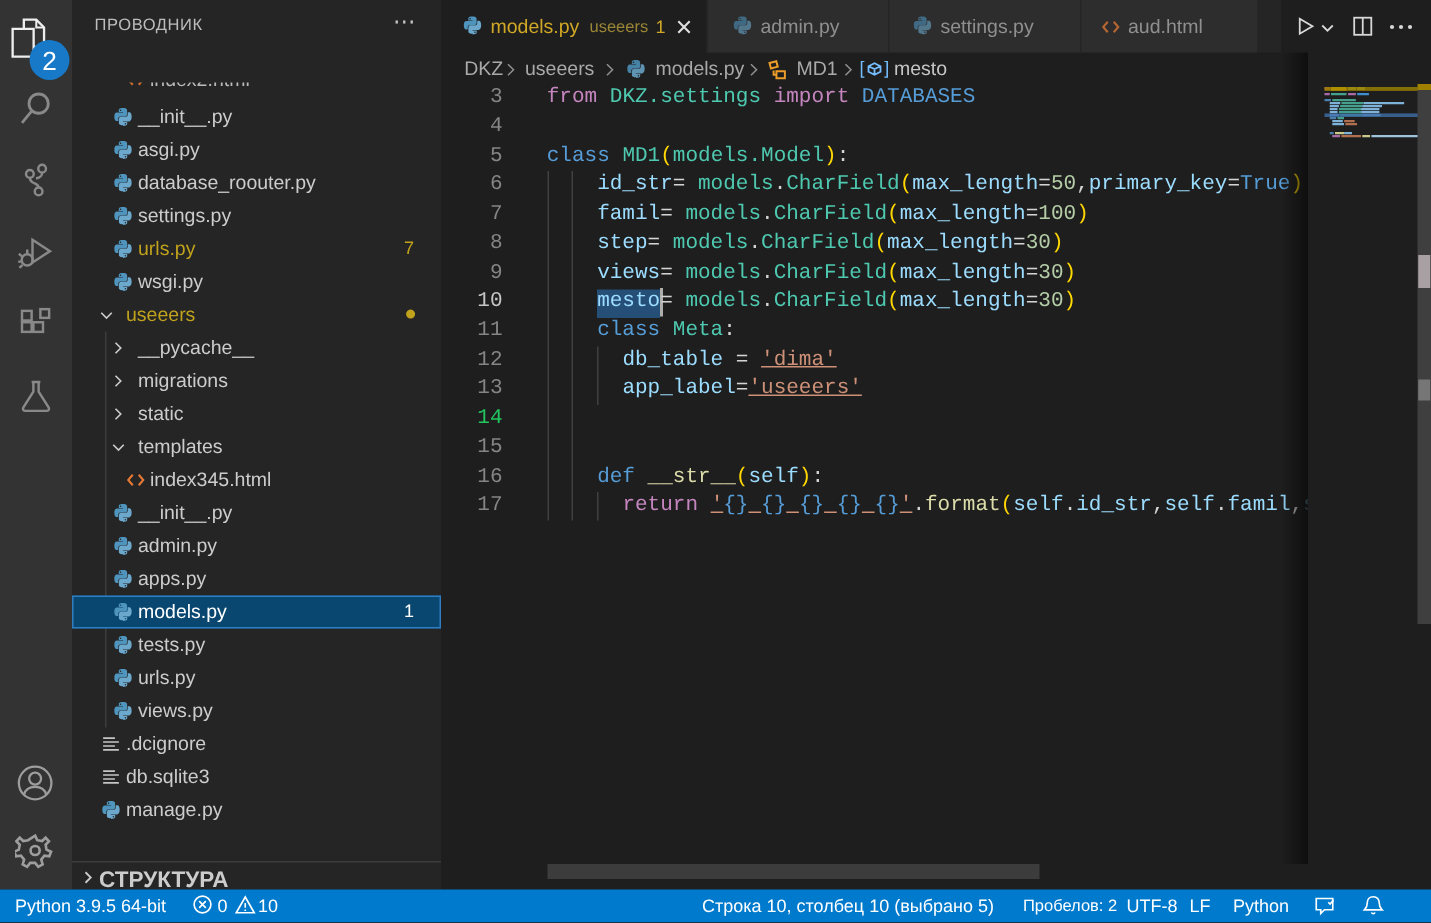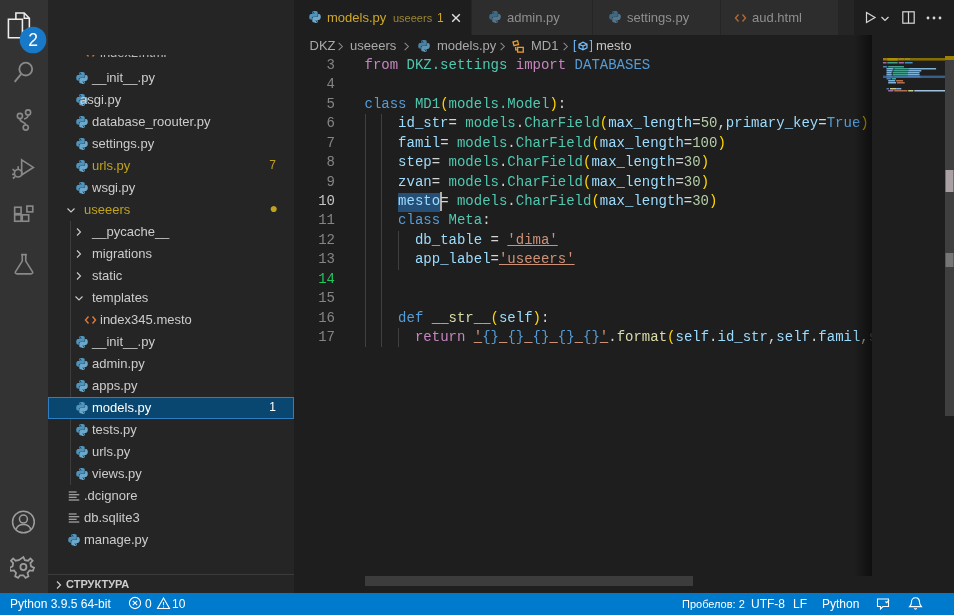--- a/index.html
+++ b/index.html
@@ -27,21 +27,21 @@
   #wshead .lbl { position:absolute; left:14px; top:4px; font-size:11px; font-weight:bold; color:#cccccc; }
   #tree { left:0; top:55px; width:246px; height:515px; overflow:hidden; }
   .row { position:absolute; left:0; width:246px; height:22px; color:#cccccc; font-size:13px; }
   .row .nm { position:absolute; top:3px; }
   .row .badge { position:absolute; right:18px; top:3px; font-size:12px; color:#c0a21c; }
   .gold { color:#c0a21c; }
   .fico { position:absolute; top:4px; width:14px; height:14px; }
   .chev { position:absolute; top:4px; width:14px; height:14px; }
   .guide { position:absolute; width:1px; background:#5a5a5a; opacity:0.45; }
   #structhead { left:0; top:574px; width:246px; height:19px; border-top:1px solid #3c3c3c; }
-  #structhead .lbl { position:absolute; left:18px; top:3px; font-size:11px; font-weight:bold; color:#cccccc; }
+  #structhead .lbl { position:absolute; left:18px; top:3px; font-size:15px; font-weight:bold; color:#cccccc; }
 
   
   #tabs { left:0; top:0; width:660px; height:35px; background:#252526; }
   .tab { position:absolute; top:0; height:35px; font-size:13px; }
   .tab .lbl { position:absolute; top:10px; }
   #acts { position:absolute; left:560px; top:0; width:100px; height:35px; background:#1e1e1e; }
 
   
   #crumbs { left:0; top:35px; width:660px; height:22px; color:#a9a9a9; font-size:13px; }
   #crumbs span { position:absolute; top:3px; }
@@ -141,20 +141,24 @@
 
     <div class="aicon" style="top:553px;">
       <svg viewBox="0 0 24 24" fill="none" stroke="#9d9d9d" stroke-width="1.5">
         <circle cx="11.5" cy="12" r="2.6"></circle>
         <path d="M11.5 3.5 l1.2 2.6 2.8 0.5 2-1.9 1.9 2 -1.9 2 0.5 2.8 2.6 1.2 -1 2.6 -2.8-0.3 -1.8 2.2 0.8 2.7 -2.5 1.4 -1.8-2.2 -2.8 0 -1.8 2.2 -2.5-1.4 0.8-2.7 -1.8-2.2 -2.8 0.3 -1-2.6 2.6-1.2 0.5-2.8 -1.9-2 1.9-2 2 1.9 2.8-0.5 Z"></path>
       </svg>
     </div>
   </div>
 
   <div id="side" class="abs">
+    <div id="sidetitle" class="abs">
+      <div class="t">ПРОВОДНИК</div>
+      <div class="dots">⋯</div>
+    </div>
     <div id="tree" class="abs">
         <div class="guide" style="left:22px; top:166px; height:264px;"></div>
         <div style="position:absolute; left:0; top:341.5px; width:246px; height:22px; background:#094771; border:1px solid #2e7ec1;"></div>
         <div class="row" style="top:-13px; opacity:0.9;">
           <svg style="position:absolute;left:36px;top:5px;" width="13" height="12" viewBox="0 0 13 12" fill="none" stroke="#e37933" stroke-width="1.4">
             <path d="M4.5 2.5 L1.5 6 L4.5 9.5 M8.5 2.5 L11.5 6 L8.5 9.5"></path>
           </svg>
           <span class="nm" style="left:52px;">index2.html</span>
         </div>
         <div class="row" style="top:11.5px;">
@@ -162,21 +166,21 @@
 <path fill="#4e94bd" d="M7.9 1.2c-3.3 0-3.1 1.45-3.1 1.45l0 1.5h3.2v0.45H3.55S1.4 4.35 1.4 7.75c0 3.4 1.87 3.28 1.87 3.28h1.12V9.47s-0.06-1.87 1.84-1.87h3.13s1.78 0.03 1.78-1.72V3.0s0.27-1.8-3.24-1.8zM6.14 2.2a0.58 0.58 0 1 1 0 1.16 0.58 0.58 0 0 1 0-1.16z"></path>
 <path fill="#6ba8cc" d="M8.1 14.8c3.3 0 3.1-1.45 3.1-1.45l0-1.5H8v-0.45h4.45s2.15-0.25 2.15-3.65c0-3.4-1.87-3.28-1.87-3.28h-1.12v1.56s0.06 1.87-1.84 1.87H6.64s-1.78-0.03-1.78 1.72v2.88s-0.27 1.8 3.24 1.8zm1.76-1a0.58 0.58 0 1 1 0-1.16 0.58 0.58 0 0 1 0 1.16z"></path>
 </svg>
           <span class="nm" style="left:44px;">__init__.py</span>
         </div>
         <div class="row" style="top:33.5px;">
           <svg class="fico" style="left:27px;top:4px;" viewBox="0 0 16 16">
 <path fill="#4e94bd" d="M7.9 1.2c-3.3 0-3.1 1.45-3.1 1.45l0 1.5h3.2v0.45H3.55S1.4 4.35 1.4 7.75c0 3.4 1.87 3.28 1.87 3.28h1.12V9.47s-0.06-1.87 1.84-1.87h3.13s1.78 0.03 1.78-1.72V3.0s0.27-1.8-3.24-1.8zM6.14 2.2a0.58 0.58 0 1 1 0 1.16 0.58 0.58 0 0 1 0-1.16z"></path>
 <path fill="#6ba8cc" d="M8.1 14.8c3.3 0 3.1-1.45 3.1-1.45l0-1.5H8v-0.45h4.45s2.15-0.25 2.15-3.65c0-3.4-1.87-3.28-1.87-3.28h-1.12v1.56s0.06 1.87-1.84 1.87H6.64s-1.78-0.03-1.78 1.72v2.88s-0.27 1.8 3.24 1.8zm1.76-1a0.58 0.58 0 1 1 0-1.16 0.58 0.58 0 0 1 0 1.16z"></path>
 </svg>
-          <span class="nm" style="left:32px;">asgi.py</span>
+          <span class="nm" style="left:44px;">asgi.py</span>
         </div>
         <div class="row" style="top:55.5px;">
           <svg class="fico" style="left:27px;top:4px;" viewBox="0 0 16 16">
 <path fill="#4e94bd" d="M7.9 1.2c-3.3 0-3.1 1.45-3.1 1.45l0 1.5h3.2v0.45H3.55S1.4 4.35 1.4 7.75c0 3.4 1.87 3.28 1.87 3.28h1.12V9.47s-0.06-1.87 1.84-1.87h3.13s1.78 0.03 1.78-1.72V3.0s0.27-1.8-3.24-1.8zM6.14 2.2a0.58 0.58 0 1 1 0 1.16 0.58 0.58 0 0 1 0-1.16z"></path>
 <path fill="#6ba8cc" d="M8.1 14.8c3.3 0 3.1-1.45 3.1-1.45l0-1.5H8v-0.45h4.45s2.15-0.25 2.15-3.65c0-3.4-1.87-3.28-1.87-3.28h-1.12v1.56s0.06 1.87-1.84 1.87H6.64s-1.78-0.03-1.78 1.72v2.88s-0.27 1.8 3.24 1.8zm1.76-1a0.58 0.58 0 1 1 0-1.16 0.58 0.58 0 0 1 0 1.16z"></path>
 </svg>
           <span class="nm" style="left:44px;">database_roouter.py</span>
         </div>
         <div class="row" style="top:77.5px;">
           <svg class="fico" style="left:27px;top:4px;" viewBox="0 0 16 16">
@@ -228,21 +232,21 @@
         <div class="row" style="top:231.5px;">
           <svg class="chev" style="left:24px;" viewBox="0 0 14 14" fill="none" stroke="#cccccc" stroke-width="1.1">
             <path d="M3.5 5.5 L7 9 L10.5 5.5"></path>
           </svg>
           <span class="nm" style="left:44px;">templates</span>
         </div>
         <div class="row" style="top:253.5px;">
           <svg style="position:absolute;left:36px;top:5px;" width="13" height="12" viewBox="0 0 13 12" fill="none" stroke="#e37933" stroke-width="1.4">
             <path d="M4.5 2.5 L1.5 6 L4.5 9.5 M8.5 2.5 L11.5 6 L8.5 9.5"></path>
           </svg>
-          <span class="nm" style="left:52px;">index345.mesto</span>
+          <span class="nm" style="left:52px;">index345.html</span>
         </div>
         <div class="row" style="top:275.5px;">
           <svg class="fico" style="left:27px;top:4px;" viewBox="0 0 16 16">
 <path fill="#4e94bd" d="M7.9 1.2c-3.3 0-3.1 1.45-3.1 1.45l0 1.5h3.2v0.45H3.55S1.4 4.35 1.4 7.75c0 3.4 1.87 3.28 1.87 3.28h1.12V9.47s-0.06-1.87 1.84-1.87h3.13s1.78 0.03 1.78-1.72V3.0s0.27-1.8-3.24-1.8zM6.14 2.2a0.58 0.58 0 1 1 0 1.16 0.58 0.58 0 0 1 0-1.16z"></path>
 <path fill="#6ba8cc" d="M8.1 14.8c3.3 0 3.1-1.45 3.1-1.45l0-1.5H8v-0.45h4.45s2.15-0.25 2.15-3.65c0-3.4-1.87-3.28-1.87-3.28h-1.12v1.56s0.06 1.87-1.84 1.87H6.64s-1.78-0.03-1.78 1.72v2.88s-0.27 1.8 3.24 1.8zm1.76-1a0.58 0.58 0 1 1 0-1.16 0.58 0.58 0 0 1 0 1.16z"></path>
 </svg>
           <span class="nm" style="left:44px;">__init__.py</span>
         </div>
         <div class="row" style="top:297.5px;">
           <svg class="fico" style="left:27px;top:4px;" viewBox="0 0 16 16">
@@ -419,21 +423,21 @@
         <div class="ln" style="top:20.4px;color:#858585;">4</div>
         <div class="ln" style="top:39.9px;color:#858585;">5</div>
         <div class="cl" style="top:39.9px;"><i class="k">class</i> <i class="t">MD1</i><i class="g">(</i><i class="t">models.Model</i><i class="g">)</i><i class="w">:</i></div>
         <div class="ln" style="top:59.3px;color:#858585;">6</div>
         <div class="cl" style="top:59.3px;">    <i class="v">id_str</i><i class="w">=</i> <i class="t">models</i><i class="w">.</i><i class="t">CharField</i><i class="g">(</i><i class="v">max_length</i><i class="w">=</i><i class="n">50</i><i class="w">,</i><i class="v">primary_key</i><i class="w">=</i><i class="k">True</i><i class="g">)</i></div>
         <div class="ln" style="top:78.7px;color:#858585;">7</div>
         <div class="cl" style="top:78.7px;">    <i class="v">famil</i><i class="w">=</i> <i class="t">models</i><i class="w">.</i><i class="t">CharField</i><i class="g">(</i><i class="v">max_length</i><i class="w">=</i><i class="n">100</i><i class="g">)</i></div>
         <div class="ln" style="top:98.2px;color:#858585;">8</div>
         <div class="cl" style="top:98.2px;">    <i class="v">step</i><i class="w">=</i> <i class="t">models</i><i class="w">.</i><i class="t">CharField</i><i class="g">(</i><i class="v">max_length</i><i class="w">=</i><i class="n">30</i><i class="g">)</i></div>
         <div class="ln" style="top:117.6px;color:#858585;">9</div>
-        <div class="cl" style="top:117.6px;">    <i class="v">zvan</i><i class="w">=</i> <i class="t">models</i><i class="w">.</i><i class="t">CharField</i><i class="g">(</i><i class="v">max_length</i><i class="w">=</i><i class="n">30</i><i class="g">)</i></div>
+        <div class="cl" style="top:117.6px;">    <i class="v">views</i><i class="w">=</i> <i class="t">models</i><i class="w">.</i><i class="t">CharField</i><i class="g">(</i><i class="v">max_length</i><i class="w">=</i><i class="n">30</i><i class="g">)</i></div>
         <div class="ln" style="top:137.0px;color:#c6c6c6;">10</div>
         <div class="cl" style="top:137.0px;">    <i class="v">mesto</i><i class="w">=</i> <i class="t">models</i><i class="w">.</i><i class="t">CharField</i><i class="g">(</i><i class="v">max_length</i><i class="w">=</i><i class="n">30</i><i class="g">)</i></div>
         <div class="ln" style="top:156.4px;color:#858585;">11</div>
         <div class="cl" style="top:156.4px;">    <i class="k">class</i> <i class="t">Meta</i><i class="w">:</i></div>
         <div class="ln" style="top:175.9px;color:#858585;">12</div>
         <div class="cl" style="top:175.9px;">      <i class="v">db_table</i> <i class="w">=</i> <i class="s">'dima'</i></div>
         <div class="ln" style="top:195.3px;color:#858585;">13</div>
         <div class="cl" style="top:195.3px;">      <i class="v">app_label</i><i class="w">=</i><i class="s">'useeers'</i></div>
         <div class="ln" style="top:214.7px;color:#22c55e;">14</div>
         <div class="ln" style="top:234.2px;color:#858585;">15</div>
@@ -501,20 +505,21 @@
       </svg>
     </div>
     <div class="it" style="left:145px;">0</div>
     <div class="it" style="left:156px; top:3px;">
       <svg width="15" height="15" viewBox="0 0 15 15" fill="none" stroke="#ffffff" stroke-width="1.1" style="vertical-align:-2px;">
         <path d="M7.5 2 L13.5 12.5 H1.5 Z"></path>
           <path d="M7.5 6 V9.2 M7.5 10.4 V11.4"></path>
       </svg>
     </div>
     <div class="it" style="left:172px;">10</div>
+    <div class="it" style="left:468px;">Строка 10, столбец 10 (выбрано 5)</div>
     <div class="it" style="left:682px; font-size:11px; top:5px;">Пробелов: 2</div>
     <div class="it" style="left:751px;">UTF-8</div>
     <div class="it" style="left:793px;">LF</div>
     <div class="it" style="left:822px;">Python</div>
     <div class="it" style="left:876px; top:3px;">
       <svg width="16" height="16" viewBox="0 0 16 16" fill="none" stroke="#ffffff" stroke-width="1.1">
         <path d="M1.5 3 H12.5 V10.5 H7 L4.5 13 V10.5 H1.5 Z"></path>
           <path d="M9.5 5.5 l1.2 1.2 2.3-2.6"></path>
       </svg>
     </div>

